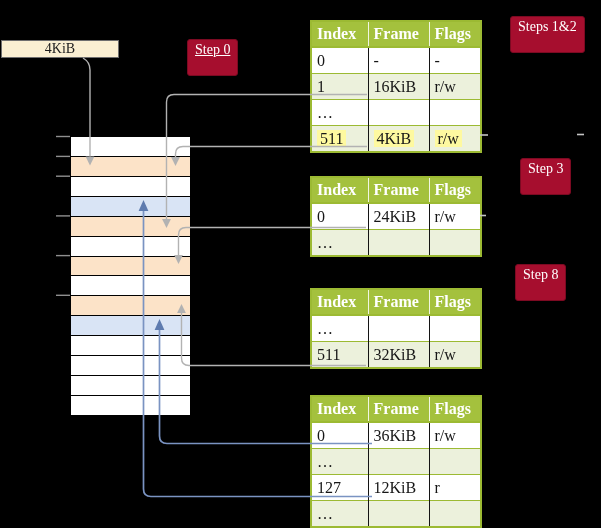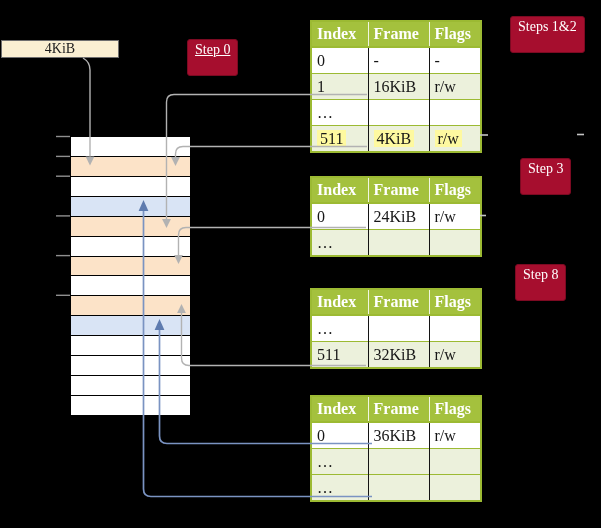--- a/index.html
+++ b/index.html
@@ -198,20 +198,25 @@
         <tr>
           <td>0</td>
           <td>36KiB</td>
           <td>r/w</td>
         </tr>
         <tr class="alt">
           <td>…</td>
           <td></td>
           <td></td>
         </tr>
+        <tr>
+          <td>127</td>
+          <td>12KiB</td>
+          <td>r</td>
+        </tr>
         <tr class="alt">
           <td>…</td>
           <td></td>
           <td></td>
         </tr>
       </tbody>
   </table>
 
   <svg class="overlay" width="601" height="528" viewBox="0 0 601 528">
 

